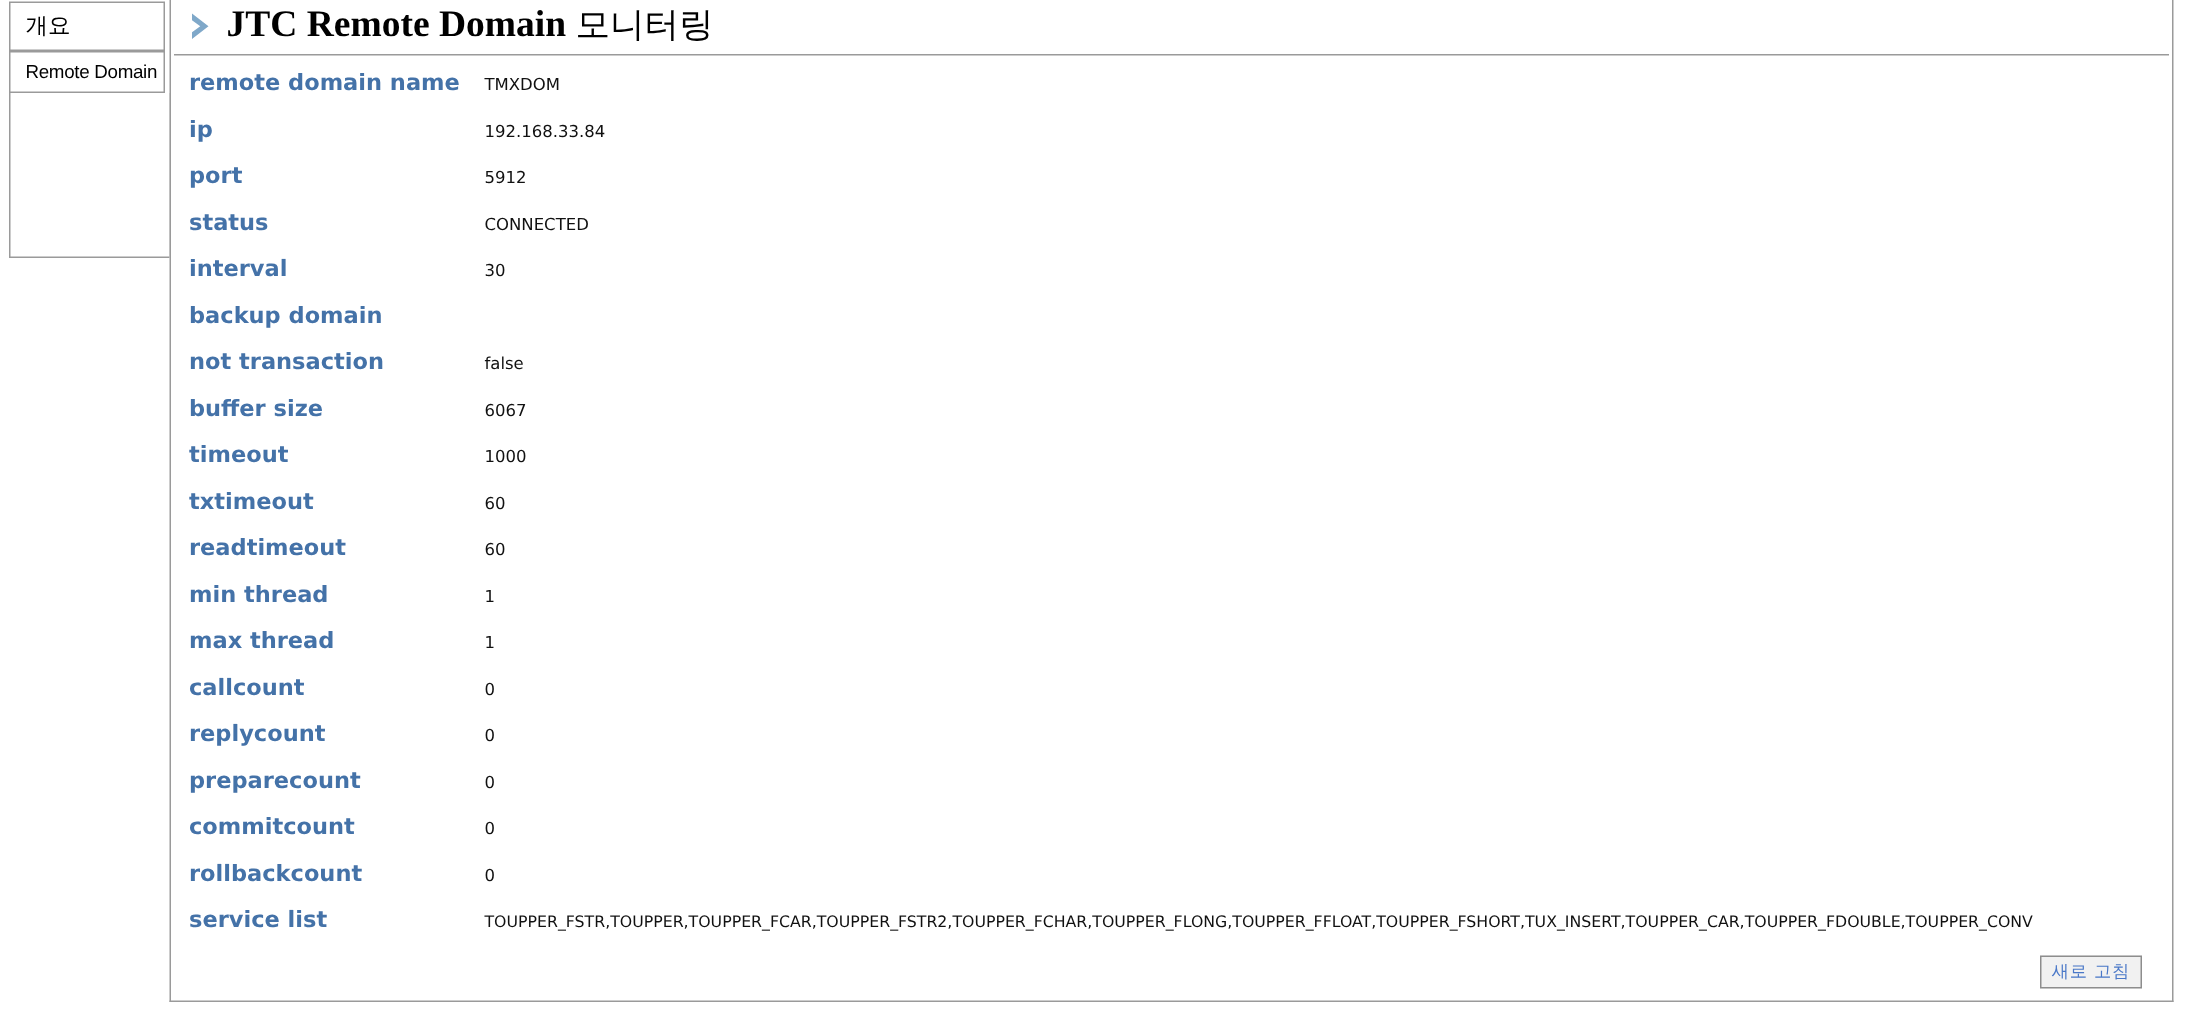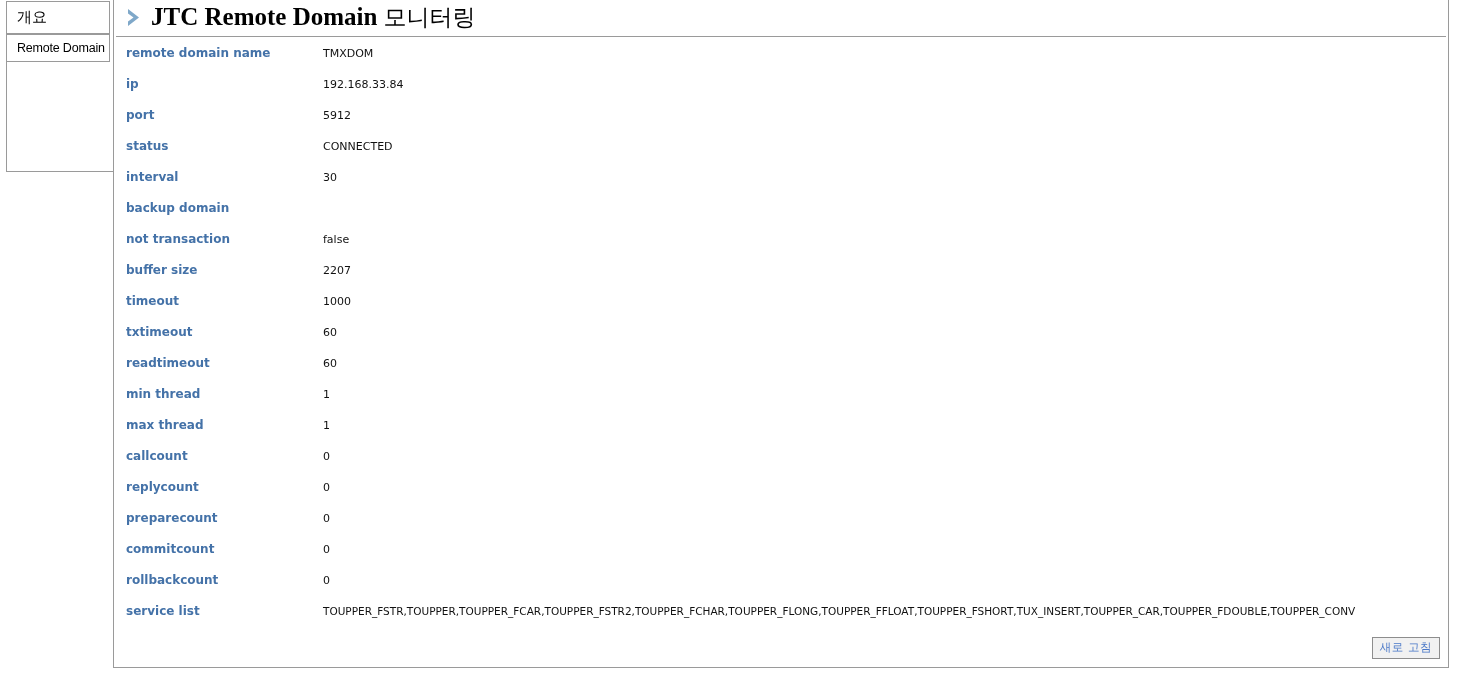--- a/index.html
+++ b/index.html
@@ -121,37 +121,37 @@
     display: flex;
     align-items: baseline;
     height: 31px;
   }
   .detail-label {
     width: 190px;
     padding-left: 12px;
     box-sizing: border-box;
     font-family: "DejaVu Sans", sans-serif;
     font-weight: bold;
-    font-size: 12px;
+    font-size: 15px;
     color: #4472a8;
     white-space: nowrap;
   }
   .detail-value {
     font-family: "DejaVu Sans", sans-serif;
     font-size: 11px;
     color: #111111;
     white-space: nowrap;
     margin-left: 19px;
   }
   .detail-value.wide { font-size: 10.5px; }
 
   
   #footer-bar {
     position: absolute;
-    right: 8px;
+    right: 20px;
     bottom: 8px;
     display: flex;
     justify-content: center;
   }
   #refresh-button {
     box-sizing: border-box;
     border: 1px solid #8d8d8d;
     background: #f1f1f1;
     color: #4a78c8;
     font-family: "DejaVu Sans", sans-serif;
@@ -220,21 +220,21 @@
       <div class="detail-value"></div>
     </div>
 
     <div class="detail-row">
       <div class="detail-label">not transaction</div>
       <div class="detail-value">false</div>
     </div>
 
     <div class="detail-row">
       <div class="detail-label">buffer size</div>
-      <div class="detail-value">2207</div>
+      <div class="detail-value">6067</div>
     </div>
 
     <div class="detail-row">
       <div class="detail-label">timeout</div>
       <div class="detail-value">1000</div>
     </div>
 
     <div class="detail-row">
       <div class="detail-label">txtimeout</div>
       <div class="detail-value">60</div>

